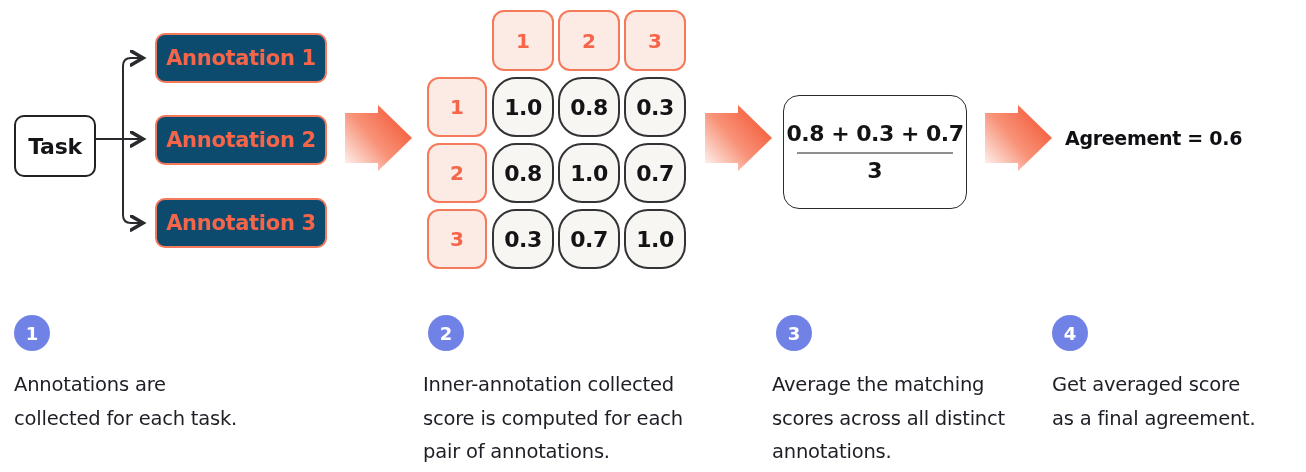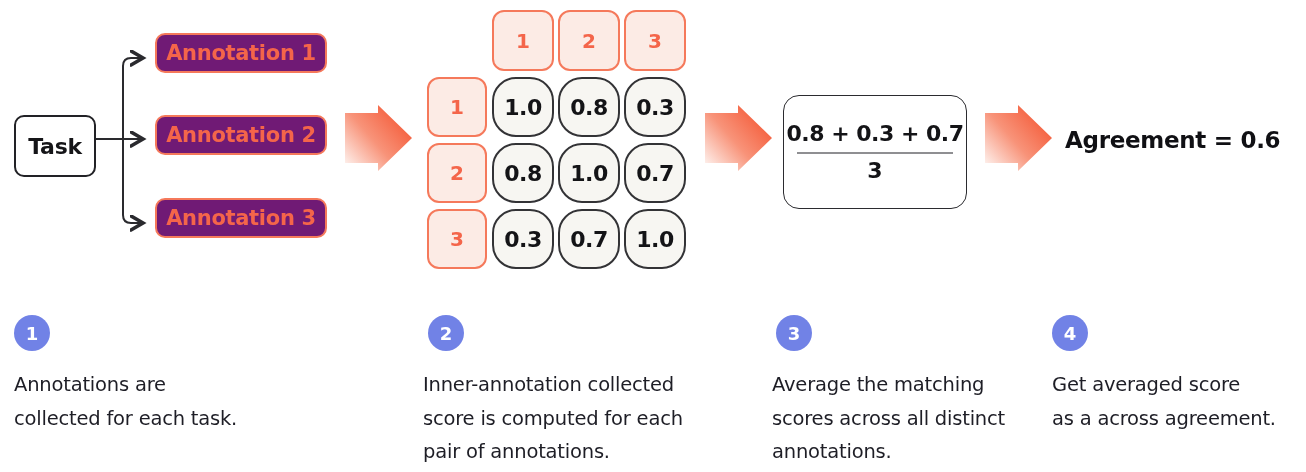--- a/index.html
+++ b/index.html
@@ -12,22 +12,22 @@
 
   
   .task-box{
     left:14px;top:115px;width:82px;height:62px;
     border:2px solid #222226;border-radius:10px;background:#ffffff;
     display:flex;align-items:center;justify-content:center;
     font-size:22px;font-weight:bold;letter-spacing:-0.3px;color:#151518;
     box-sizing:border-box;
   }
   .ann-box{
-    left:155px;width:172px;height:40px;
-    border:2px solid #f5795b;border-radius:10px;background:#701a75;
+    left:155px;width:172px;height:50px;
+    border:2px solid #f5795b;border-radius:10px;background:#0c4a6e;
     display:flex;align-items:center;justify-content:center;
     font-size:21px;font-weight:bold;letter-spacing:-0.3px;color:#f4english5f44;
     box-sizing:border-box;
   }
   .ann-box{color:#f4654a;}
   .ann-1{top:33px;} .ann-2{top:115px;} .ann-3{top:198px;}
 
   
   .m-hdr{
     border:2px solid #f5795b;border-radius:12px;background:#fcebe5;
@@ -45,21 +45,21 @@
     left:783px;top:95px;width:184px;height:114px;
     border:1.5px solid #2b2b2f;border-radius:16px;background:#ffffff;
     display:flex;flex-direction:column;align-items:center;justify-content:center;
     box-sizing:border-box;
   }
   .frac-num{font-size:22px;font-weight:bold;letter-spacing:-0.5px;color:#141417;line-height:1;}
   .frac-line{width:156px;height:2px;background:#8f8f92;margin:7px 0 6px 0;}
   .frac-den{font-size:22px;font-weight:bold;color:#141417;line-height:1;}
 
   .result-label{
-    left:1065px;top:127px;font-size:23px;font-weight:bold;
+    left:1065px;top:127px;font-size:19px;font-weight:bold;
     letter-spacing:-0.3px;color:#101014;white-space:nowrap;
   }
 
   
   .step-circle{
     top:315px;width:36px;height:36px;border-radius:50%;background:#7182e6;
     display:flex;align-items:center;justify-content:center;
     color:#ffffff;font-size:18px;font-weight:bold;
   }
   .step-text{
@@ -202,16 +202,16 @@
     <div>Average the matching</div>
     <div>scores across all distinct</div>
     <div>annotations.</div>
   </div>
 
   <div class="abs step-circle" style="left:1052px;">
     <span>4</span>
   </div>
   <div class="abs step-text" style="left:1052px;">
     <div>Get averaged score</div>
-    <div>as a across agreement.</div>
+    <div>as a final agreement.</div>
   </div>
 
 </div>
 
 </body></html>

